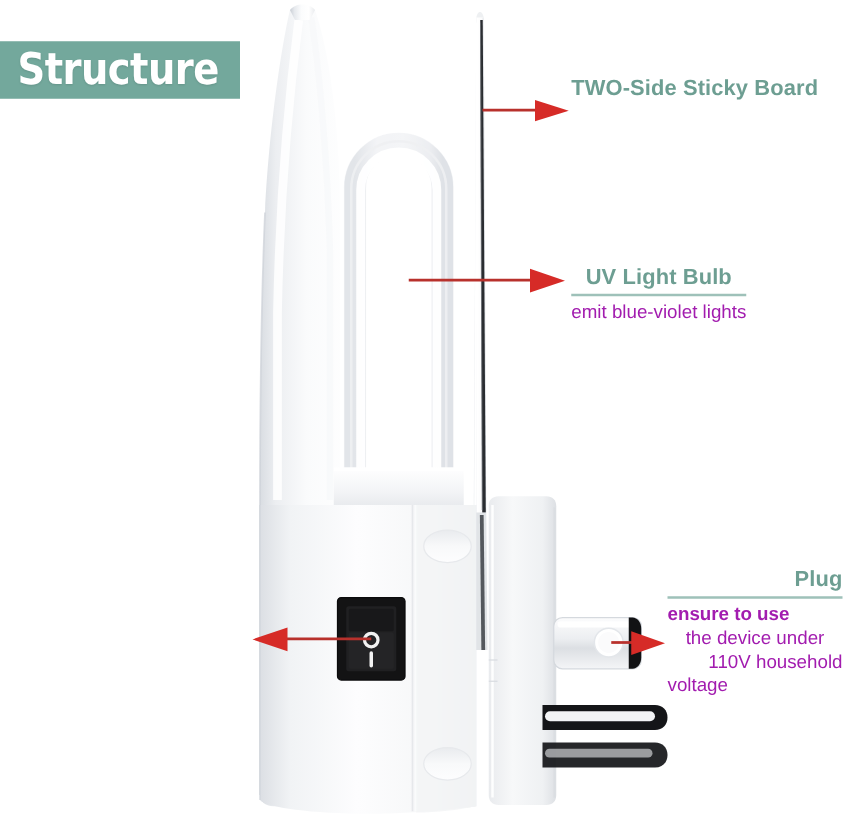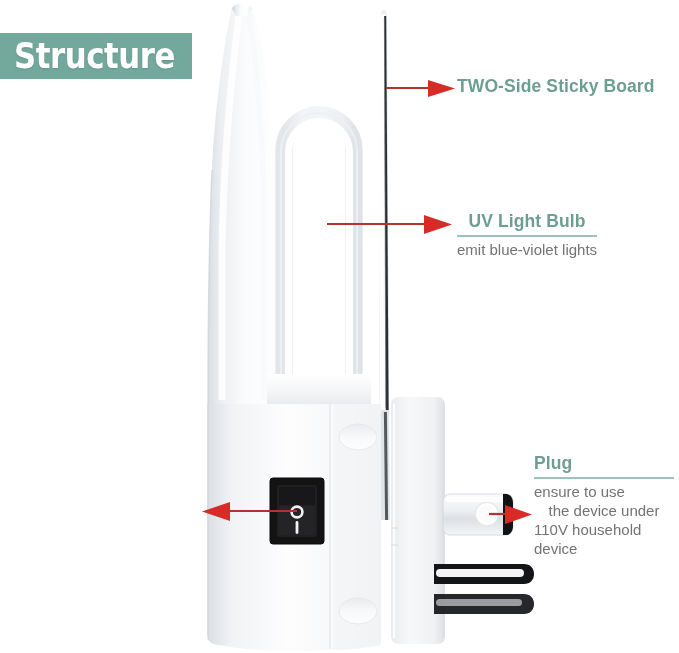--- a/index.html
+++ b/index.html
@@ -68,31 +68,31 @@
   }
   .callout .c-rule {
     height: 2px;
     background: #9ec1b9;
     margin-top: 3px;
     margin-bottom: 3px;
   }
   .callout .c-sub {
     font-family: "Liberation Sans", sans-serif;
     font-size: 15px;
-    color: #737373;
+    color: #a21caf;
     line-height: 19px;
     white-space: nowrap;
   }
   .callout.align-center .c-title,
   .callout.align-center .c-sub {
-    text-align: left;
-  }
-
-  
-  #callout-sticky   { left: 457px; top: 76px;  }
+    text-align: right;
+  }
+
+  
+  #callout-sticky   { left: 457px; top: 60px;  }
   #callout-bulb     { left: 457px; top: 211px; width: 140px; text-align: center; }
   #callout-power    { left: 8px;   top: 497px; width: 208px; }
   #callout-plug     { left: 534px; top: 453px; width: 140px; }
 
   
   .arrow-svg {
     position: absolute;
     overflow: visible;
   }
 </style>
@@ -327,19 +327,19 @@
   <div class="callout" id="callout-bulb">
     <div class="c-title">UV Light Bulb</div>
     <div class="c-rule"></div>
     <div class="c-sub">emit blue-violet lights</div>
   </div>
 
 
   <div class="callout align-center" id="callout-plug">
     <div class="c-title">Plug</div>
     <div class="c-rule"></div>
-    <div class="c-sub" style="text-align:left;">ensure to use</div>
+    <div class="c-sub" style="text-align:left;font-weight:bold;">ensure to use</div>
     <div class="c-sub" style="text-align:center;">the device under</div>
-    <div class="c-sub" style="text-align:left;">110V household</div>
-    <div class="c-sub" style="text-align:left;">device</div>
+    <div class="c-sub" style="text-align:right;">110V household</div>
+    <div class="c-sub" style="text-align:left;">voltage</div>
   </div>
 
 </div>
 
 </body></html>

